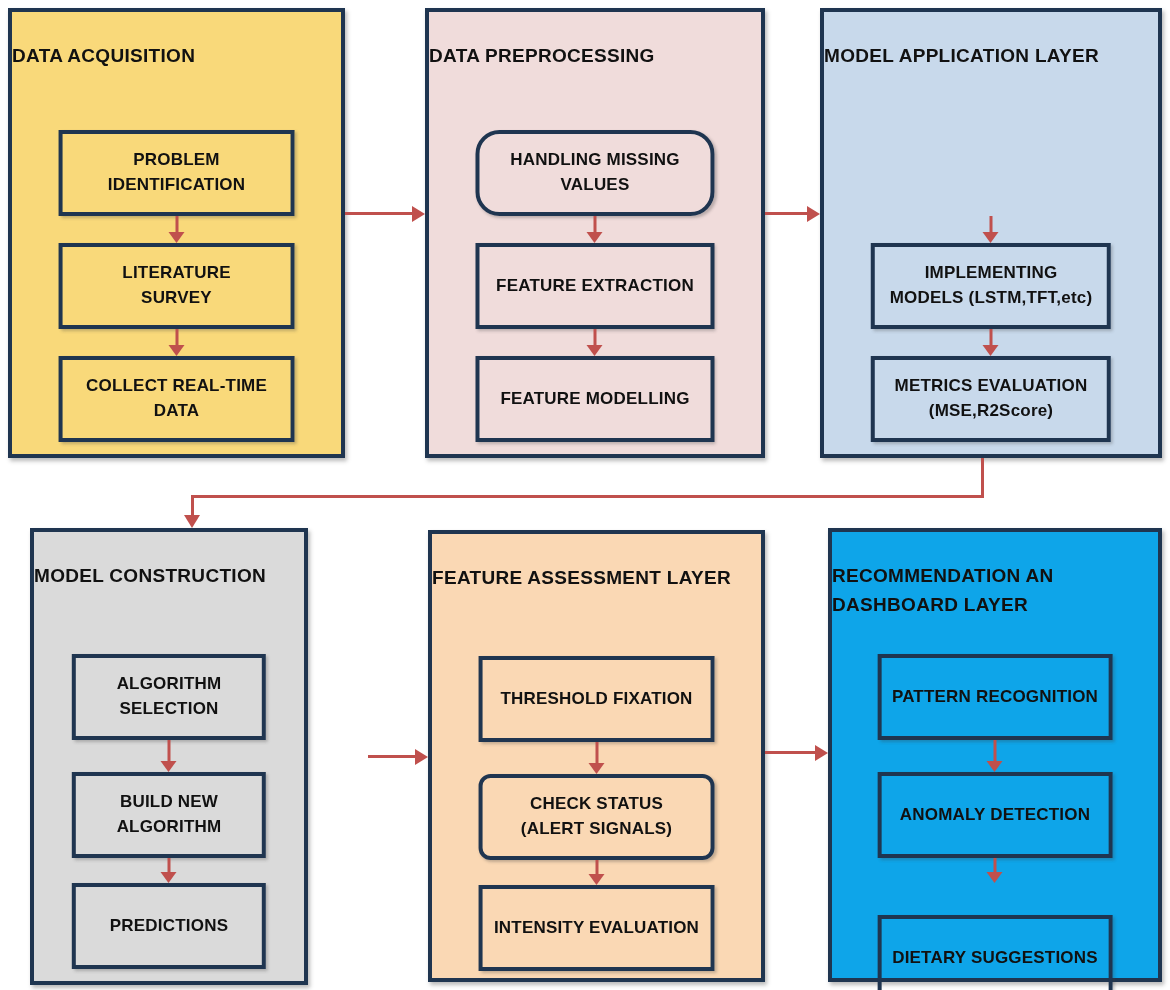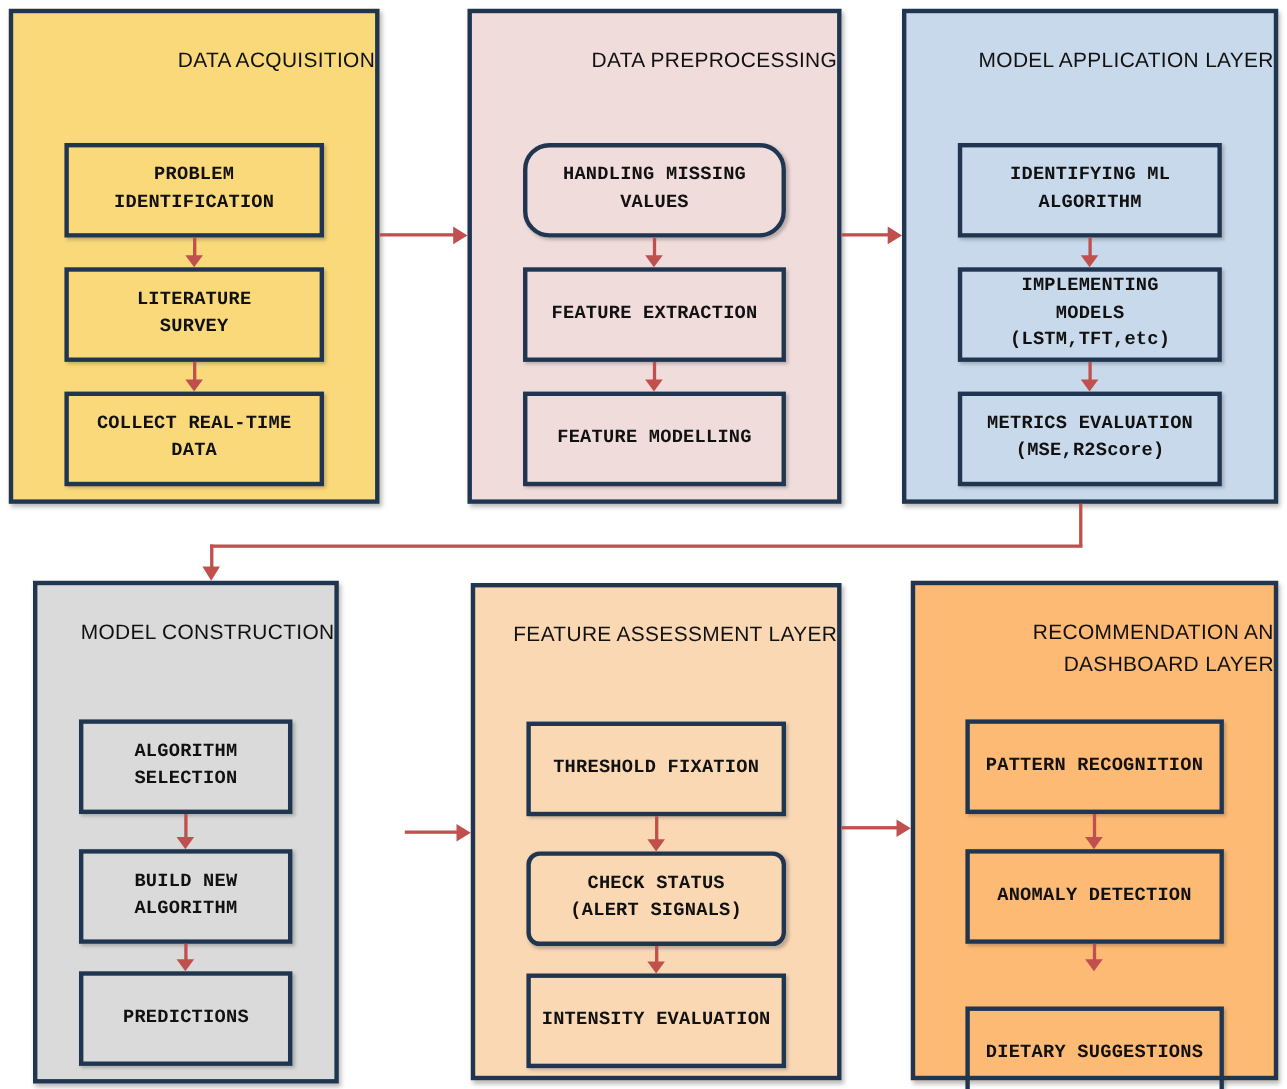--- a/index.html
+++ b/index.html
@@ -17,22 +17,22 @@
   }
 
   .panel {
     position:absolute;
     border:4px solid var(--ink);
     box-shadow:2px 3px 4px rgba(60,60,60,.35);
   }
 
   .panel-title {
     position:absolute; top:30px; left:0; right:0;
-    text-align:right;
-    font-size:19px; font-weight:400;
+    text-align:left;
+    font-size:19px; font-weight:700;
     letter-spacing:.3px;
     line-height:1.5;
     color:var(--text);
     white-space:pre-line;
   }
 
   .step {
     position:absolute;
     left:50%; transform:translateX(-50%);
     width:72%; height:86px;
@@ -41,21 +41,20 @@
     text-align:center;
     padding:4px 10px;
     box-shadow:2px 2px 3px rgba(60,60,60,.3);
   }
   .step span {
     font-size:17px; font-weight:700;
     line-height:1.45;
     color:var(--text);
     letter-spacing:.2px;
     white-space:pre-line;
-    font-family:Liberation Mono, monospace;
   }
 
   
   .v-arrow {
     position:absolute; left:50%; transform:translateX(-50%);
     width:17px;
   }
   .v-arrow .stem {
     position:absolute; top:0; bottom:10px; left:7px; width:3px;
     background:var(--arrow);
@@ -138,24 +137,20 @@
         <i class="stem"></i>
         <i class="head"></i>
       </div>
     <div class="step" style="top:344px;">
       <span>FEATURE MODELLING</span>
     </div>
   </section>
 
   <section class="panel" style="left: 820px; top: 8px; width: 342px; height: 450px; background-color: rgb(200, 217, 235);">
     <h2 class="panel-title">MODEL APPLICATION LAYER</h2>
-    <div class="step" style="top:118px;">
-      <span>IDENTIFYING ML
-ALGORITHM</span>
-    </div>
     <div class="v-arrow" style="top:204px; height:27px;">
         <i class="stem"></i>
         <i class="head"></i>
       </div>
     <div class="step" style="top:231px;">
       <span>IMPLEMENTING
 MODELS (LSTM,TFT,etc)</span>
     </div>
     <div class="v-arrow" style="top:317px; height:27px;">
         <i class="stem"></i>
@@ -203,21 +198,21 @@
     </div>
     <div class="v-arrow" style="top:326px; height:25px;">
         <i class="stem"></i>
         <i class="head"></i>
       </div>
     <div class="step" style="top:351px;">
       <span>INTENSITY EVALUATION</span>
     </div>
   </section>
 
-  <section class="panel" style="left: 828px; top: 528px; width: 334px; height: 454px; background-color: #fdba74;">
+  <section class="panel" style="left: 828px; top: 528px; width: 334px; height: 454px; background-color: #0ea5e9;">
     <h2 class="panel-title">RECOMMENDATION AN
 DASHBOARD LAYER</h2>
     <div class="step" style="top:122px;">
       <span>PATTERN RECOGNITION</span>
     </div>
     <div class="v-arrow" style="top:208px; height:32px;">
         <i class="stem"></i>
         <i class="head"></i>
       </div>
     <div class="step" style="top:240px;">

